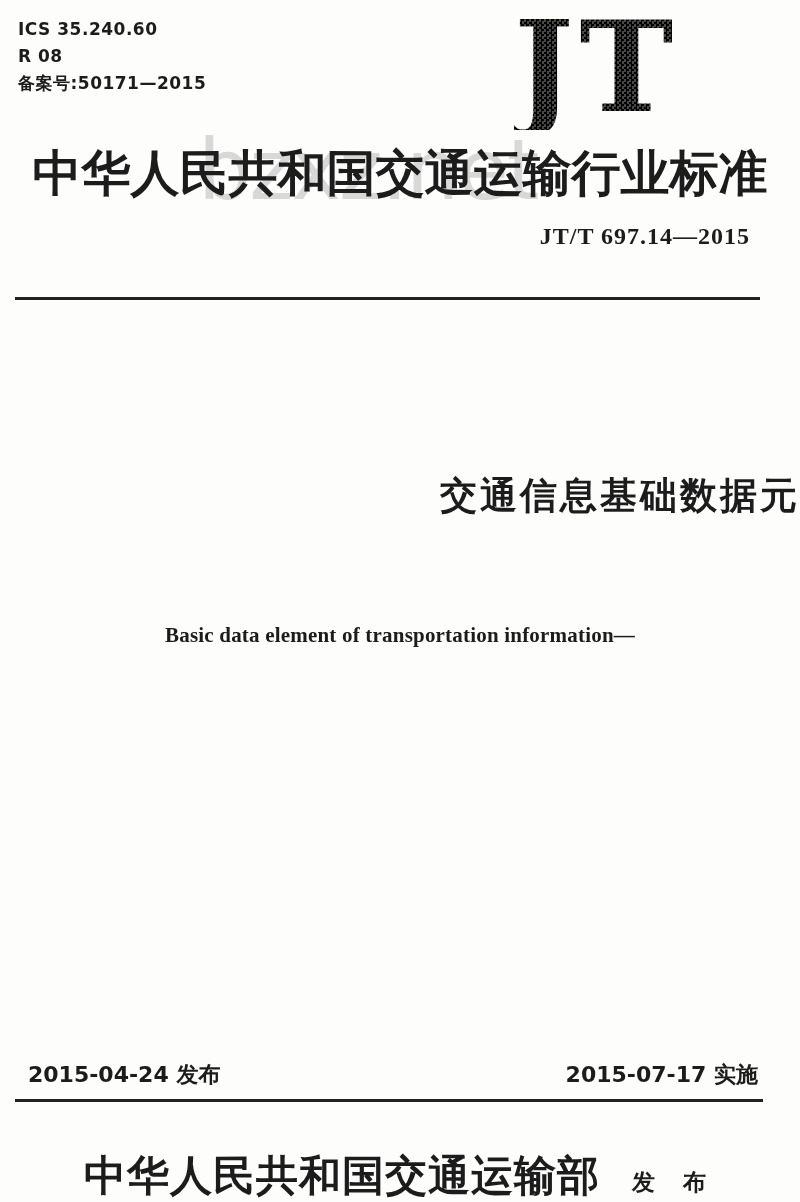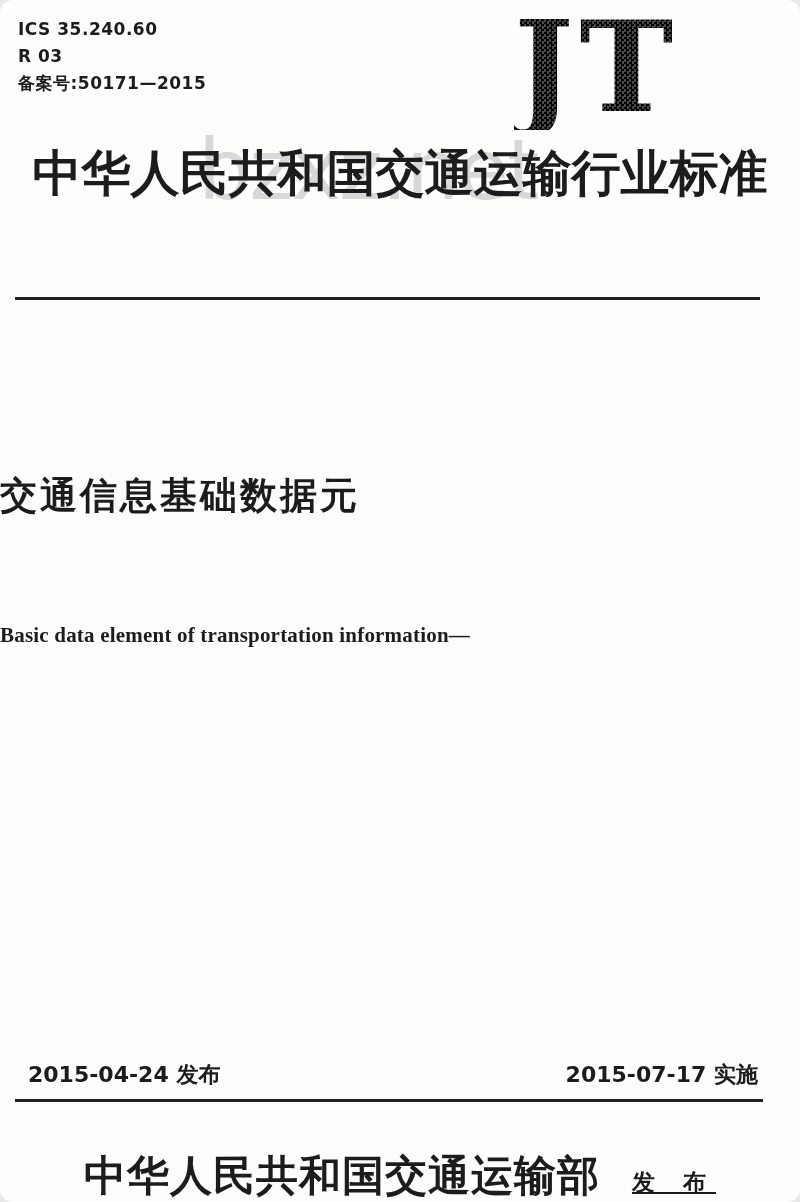--- a/index.html
+++ b/index.html
@@ -4,21 +4,20 @@
 <style>
   html,body{margin:0;padding:0;background:#e8e8e8;}
   .page{
     position:relative;
     width:800px;height:1202px;
     margin:0 auto;
     background:#fdfdfc;
     color:#1c1c1c;
     overflow:hidden;
     font-family:"DejaVu Sans", sans-serif;
-    border-radius:13px;
   }
   
   .top-block{
     position:absolute;left:18px;top:16px;
     font-size:17px;font-weight:700;line-height:27px;
     letter-spacing:0.5px;
   }
   
   .jt-logo{
     position:absolute;left:514px;top:4px;width:210px;
@@ -51,61 +50,63 @@
     position:absolute;top:223px;right:50px;z-index:1;
     font-family:"Liberation Serif", serif;
     font-size:24px;font-weight:700;letter-spacing:1px;
   }
   .rule{position:absolute;left:15px;background:#212121;height:3px;}
   .rule-top{top:297px;width:745px;}
   .rule-bottom{top:1099px;width:748px;}
   
   .title-cn{
     position:absolute;top:468px;left:0;width:100%;
-    text-align:left;font-weight:800;font-size:37px;
+    text-align:right;font-weight:800;font-size:37px;
     line-height:55px;letter-spacing:3px;
   }
   
   .title-en{
     position:absolute;top:620px;left:0;width:100%;
+    text-align:center;
     font-family:"Liberation Serif", serif;
     font-size:21px;font-weight:700;line-height:31px;
     letter-spacing:0.2px;
   }
   
   .dates{
     position:absolute;top:1060px;left:28px;right:42px;
     display:flex;justify-content:space-between;align-items:center;
     font-size:22px;font-weight:700;
   }
   
   .publisher-row{
     position:absolute;top:1148px;left:0;width:100%;
     display:flex;justify-content:center;align-items:baseline;gap:32px;
   }
   .pub-name{font-size:42px;font-weight:800;letter-spacing:1px;}
-  .pub-label{font-size:23px;font-weight:700;letter-spacing:10px;text-decoration:underline;}
+  .pub-label{font-size:23px;font-weight:700;letter-spacing:10px;}
 </style>
 </head>
 <body>
 
 <div class="page">
 
   <div class="top-block">
     <div>ICS 35.240.60</div>
-    <div>R 03</div>
+    <div>R 08</div>
     <div>备案号:50171—2015</div>
   </div>
 
   <div class="jt-logo">JT</div>
 
   <div class="watermark">bzxz.net</div>
 
   <h1 class="std-type">中华人民共和国交通运输行业标准</h1>
 
+  <div class="std-no">JT/T 697.14—2015</div>
 
   <div class="rule rule-top"></div>
 
   <div class="title-cn">
     <div>交通信息基础数据元</div>
   </div>
 
   <div class="title-en">
     <div>Basic data element of transportation information—</div>
   </div>

